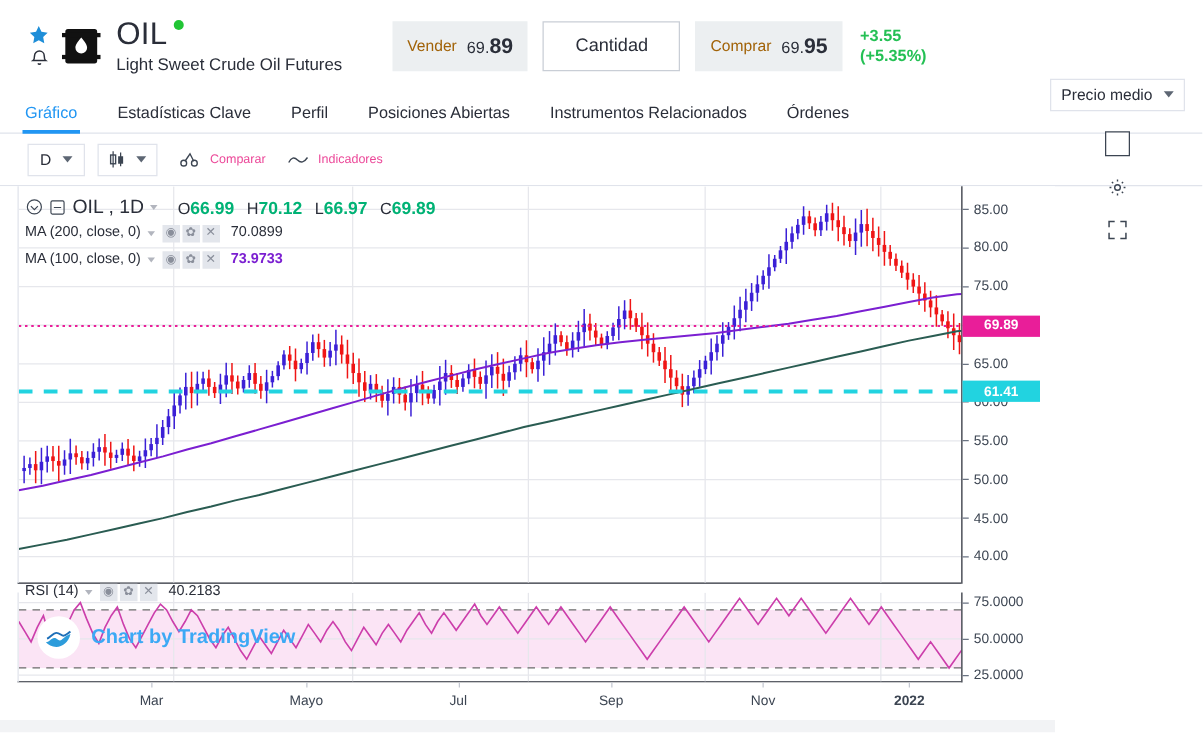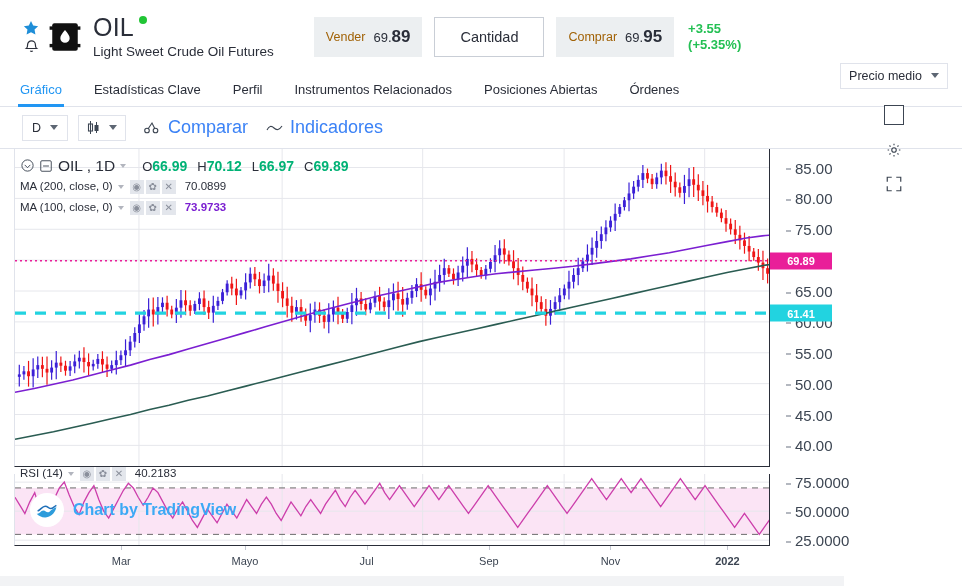--- a/index.html
+++ b/index.html
@@ -104,21 +104,21 @@
   .tb-sel {
     height: 26px; min-width: 46px;
     border:1px solid #e0e3eb; background:#fff;
     display:flex; align-items:center; justify-content:center; gap:9px;
     font-size: 12.5px; color:#2a2e39; padding: 0 8px;
     cursor: pointer;
   }
   .caret { width:0;height:0;border-left:4px solid transparent;border-right:4px solid transparent;border-top:5px solid #5d6673; display:block;}
   .tb-btn {
     display:flex; align-items:center; gap:7px;
-    font-size: 18px; color:#3b82f6; cursor:pointer;
+    font-size: 10px; color:#ec4899; cursor:pointer;
     margin-left: 18px;
   }
   .tb-right { margin-left:auto; display:flex; align-items:center; gap: 16px; flex-direction: column; }
   .tb-sq { width:20px;height:20px;border:1.6px solid #3c4552; background:#fff; cursor:pointer;}
 
   
   .chart-wrap {
     position: relative;
     width: 844px;
     height: calc(586px - 74px - 33px - 42px);
@@ -138,21 +138,21 @@
   }
   .scale-main {
     position:absolute; right:0; top:0; width:75px; height:318px;
     border-left:1px solid #2a2e39;
   }
   .scale-rsi {
     position:absolute; right:0; top:325px; width:75px; height:72px;
     border-left:1px solid #2a2e39;
   }
   .scale-tick {
-    position:absolute; left:16px; font-size:15px; color:#3c4552;
+    position:absolute; left:0; font-size:11px; color:#3c4552;
     transform: translateY(-50%); white-space:nowrap;
   }
   .scale-tick .dash {
     display:inline-block; width:5px; height:1px; background:#6a7382;
     vertical-align: middle; margin-right:4px;
   }
   .scale-badge {
     position:absolute; left:0; width:62px; height:17px;
     display:flex; align-items:center; justify-content:center;
     font-size:11px; font-weight:700; color:#fff;
@@ -258,22 +258,22 @@
         <div>+3.55</div>
         <div>(+5.35%)</div>
       </div>
     </div>
   </div>
 
   <div class="navtabs">
     <div class="navtab active">Gráfico</div>
     <div class="navtab">Estadísticas Clave</div>
     <div class="navtab">Perfil</div>
+    <div class="navtab">Posiciones Abiertas</div>
     <div class="navtab">Instrumentos Relacionados</div>
-    <div class="navtab">Posiciones Abiertas</div>
     <div class="navtab">Órdenes</div>
   </div>
 
   <div class="ctoolbar">
     <div class="tb-sel">
       <span>D</span>
       <i class="caret"></i>
     </div>
     <div class="tb-sel" style="margin-left:10px;">
       <span>

